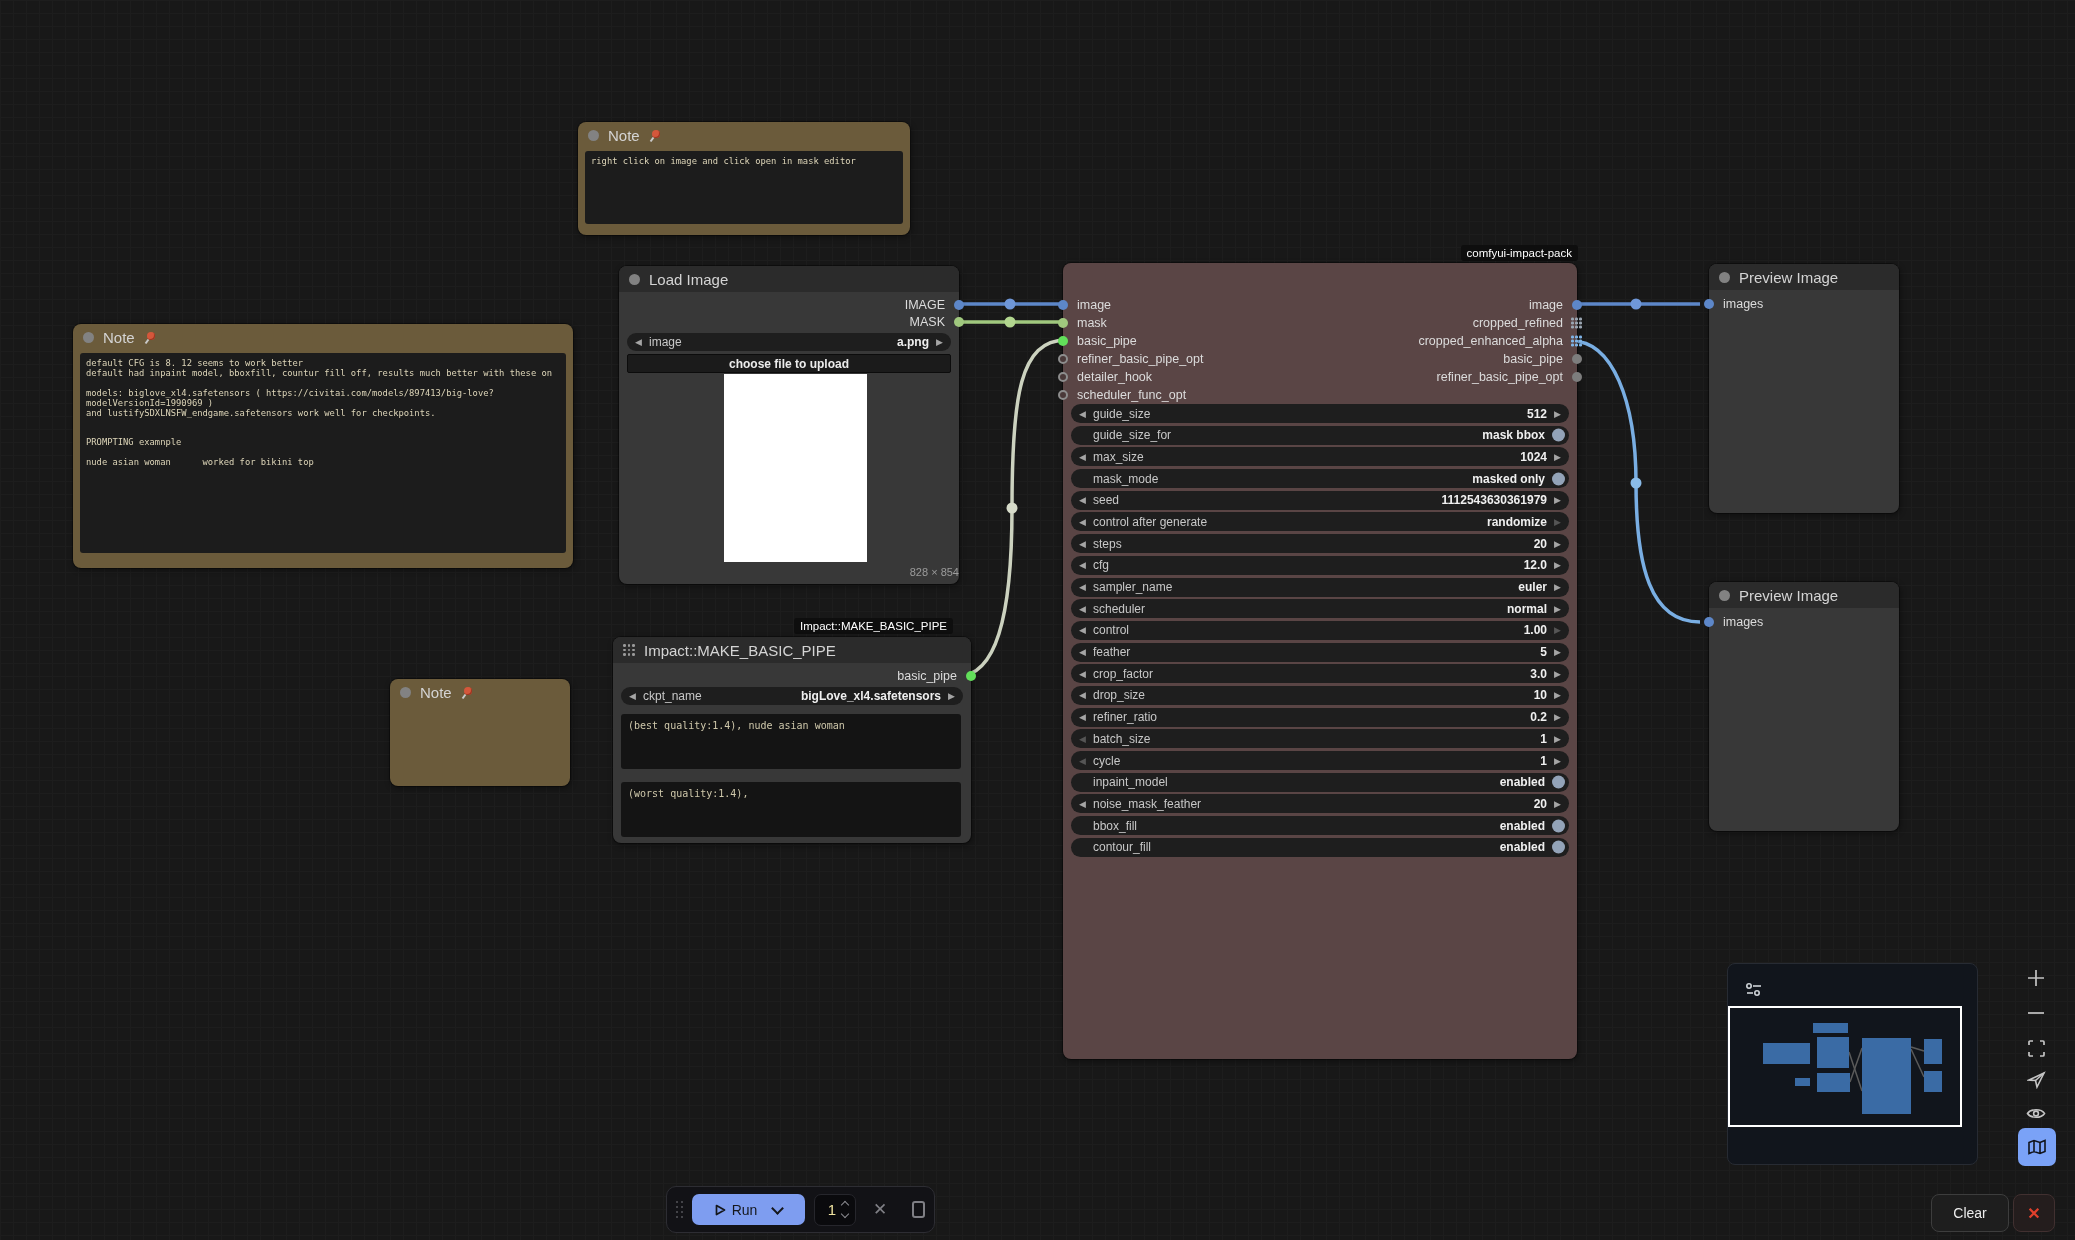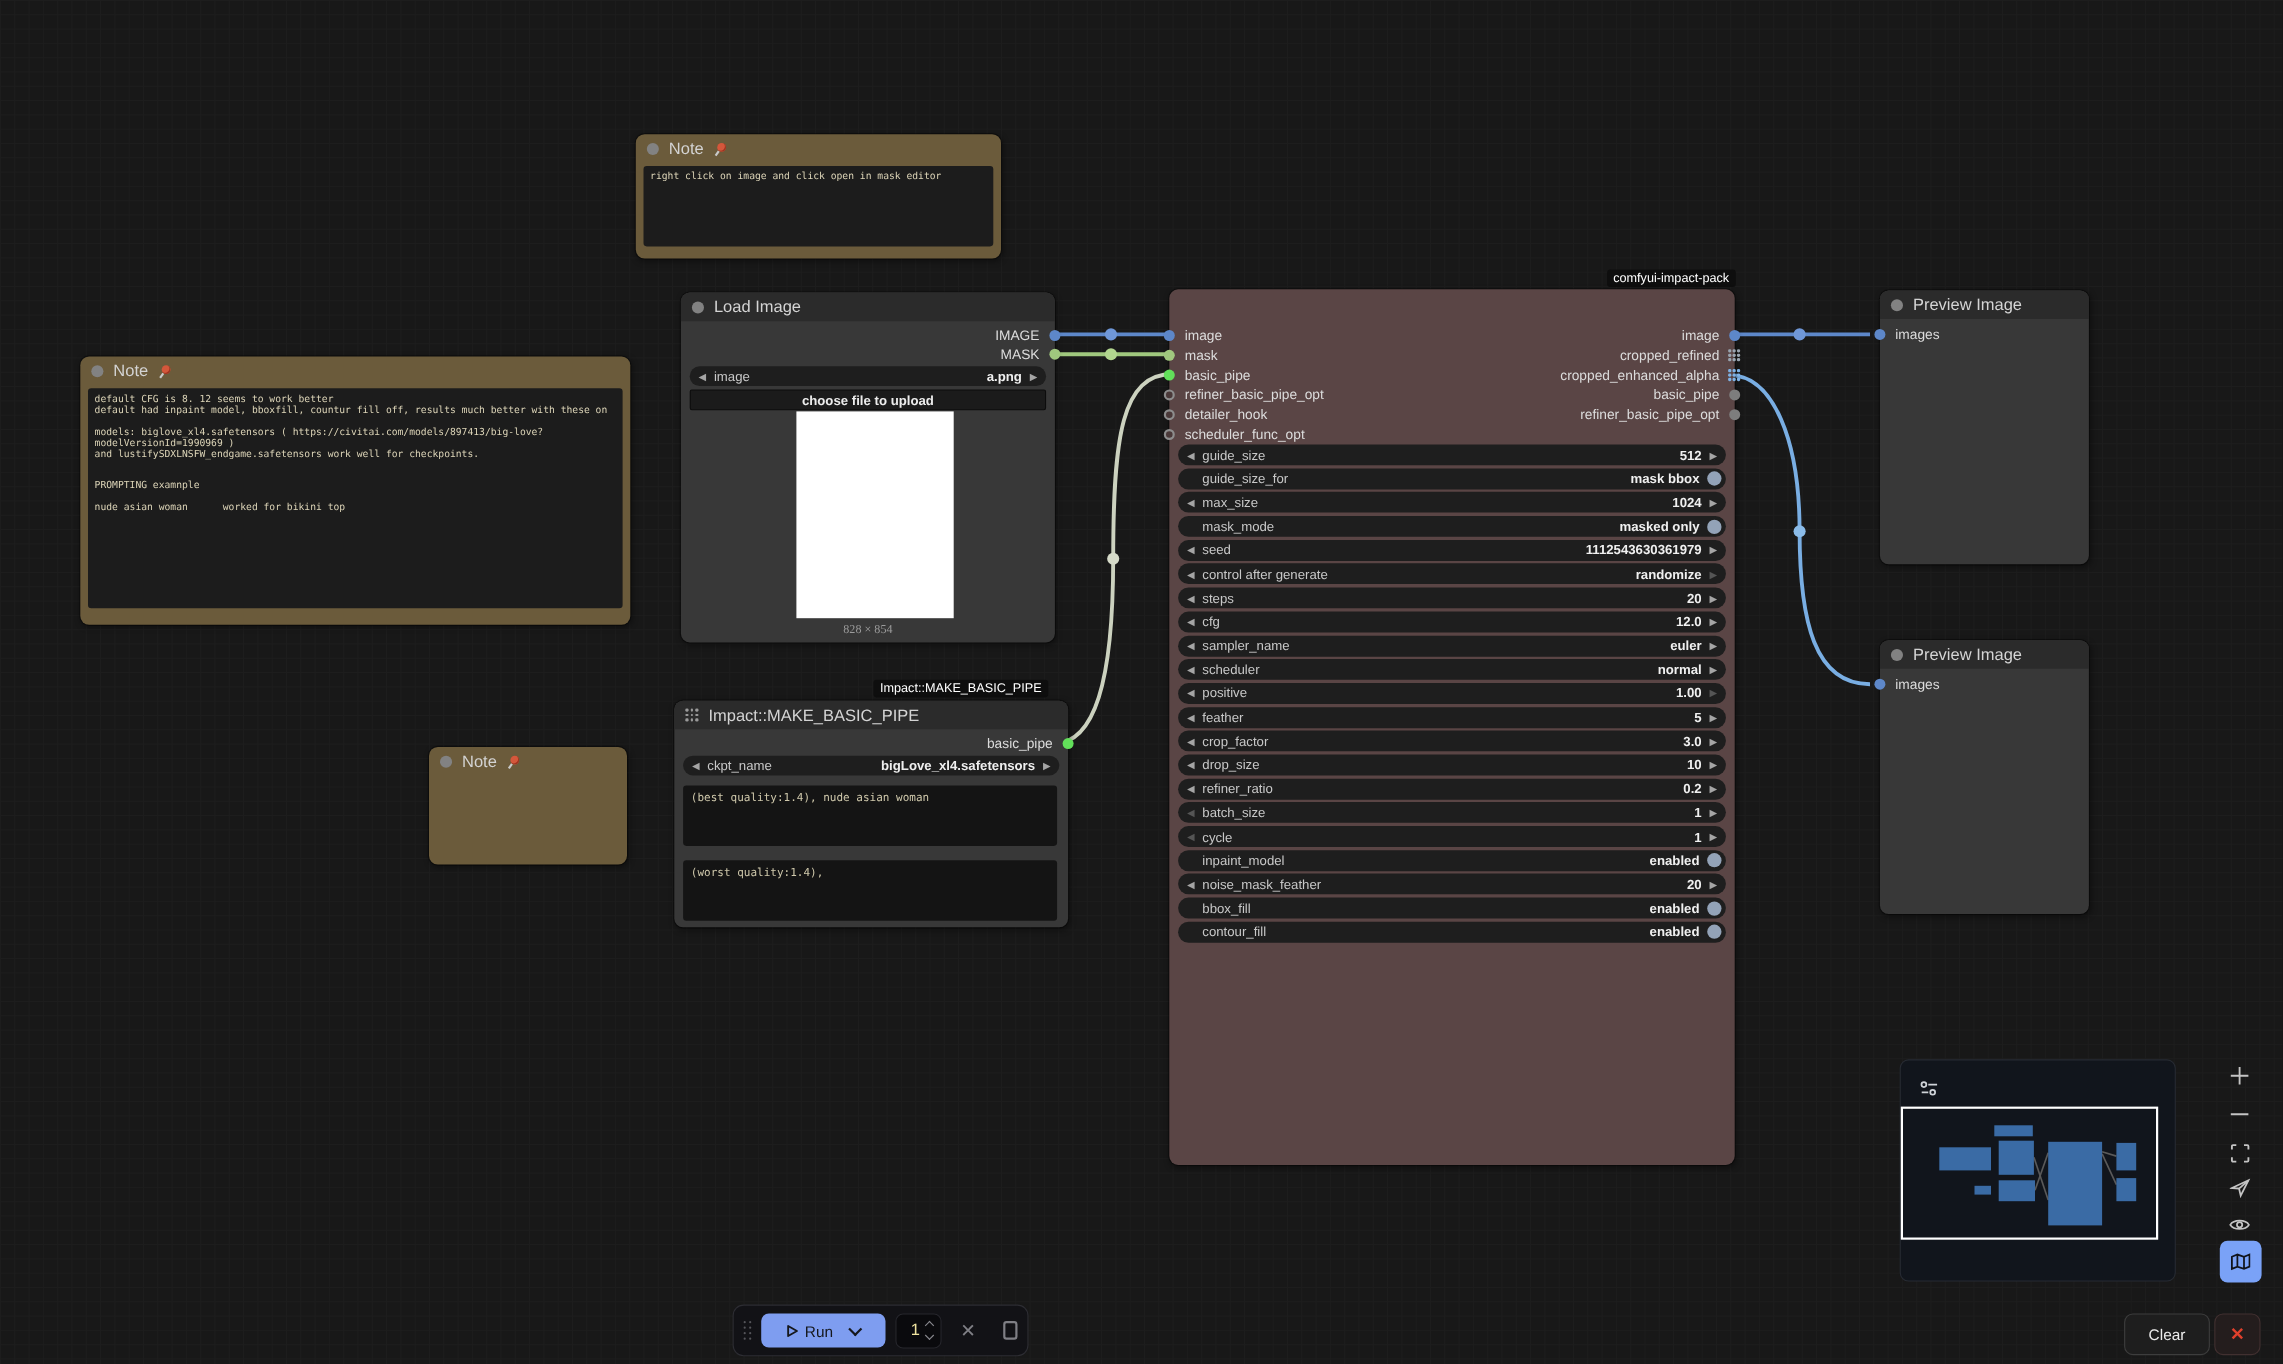--- a/index.html
+++ b/index.html
@@ -55,21 +55,21 @@
   .md-widget{height:19px;margin:0 8px 2.7px 8px;background:#1e1e1e;border-radius:9.5px;position:relative;
     display:flex;align-items:center;font-size:12px;color:#c8c8c8;}
   .md-widget .w-label{margin-left:22px;}
   .md-widget .w-value{margin-left:auto;margin-right:22px;color:#f0f0f0;font-weight:bold;}
   .md-widget.toggle .w-value{margin-right:24px;}
   .toggle-knob{position:absolute;right:4px;top:50%;transform:translateY(-50%);width:13px;height:13px;border-radius:50%;background:#93a3b8;}
 
   .upload-btn{position:absolute;left:8px;right:8px;top:88px;height:17px;background:#1b1b1b;border:1px solid #0c0c0c;
     color:#ececec;font-size:12px;font-weight:bold;display:flex;align-items:center;justify-content:center;border-radius:2px;}
   .img-preview{position:absolute;left:105px;top:108px;width:143px;height:188px;background:#ffffff;}
-  .img-caption{position:absolute;left:0;right:0;top:300px;text-align:center;color:#9b9b9b;font-size:11px;font-family:Liberation Serif, serif;}
+  .img-caption{position:absolute;left:0;right:0;top:300px;text-align:right;color:#9b9b9b;font-size:11px;}
 
   .prompt-box{position:absolute;left:8px;right:10px;background:#141414;border-radius:3px;color:#cfc8ab;
     font-family:"DejaVu Sans Mono",monospace;font-size:10px;line-height:12px;padding:6px 7px;box-sizing:border-box;white-space:pre-wrap;}
 
   .badge{position:absolute;background:#0e0e0e;color:#fff;font-size:11.5px;font-weight:normal;padding:2px 6px;border-radius:3px;}
 
   .grid-handle{display:grid;grid-template-columns:repeat(3,1fr);gap:1.5px;width:12px;height:12px;flex:none;}
   .grid-handle span{width:2.5px;height:2.5px;border-radius:50%;background:#9a9a9a;}
 
   
@@ -341,21 +341,21 @@
         </div>
         <div class="md-widget">
           <span class="warrow l">◀</span>
           <span class="warrow r">▶</span>
           <span class="w-label">scheduler</span>
           <span class="w-value">normal</span>
         </div>
         <div class="md-widget">
           <span class="warrow l">◀</span>
           <span class="warrow r dim">▶</span>
-          <span class="w-label">positive</span>
+          <span class="w-label">control</span>
           <span class="w-value">1.00</span>
         </div>
         <div class="md-widget">
           <span class="warrow l">◀</span>
           <span class="warrow r">▶</span>
           <span class="w-label">feather</span>
           <span class="w-value">5</span>
         </div>
         <div class="md-widget">
           <span class="warrow l">◀</span>

